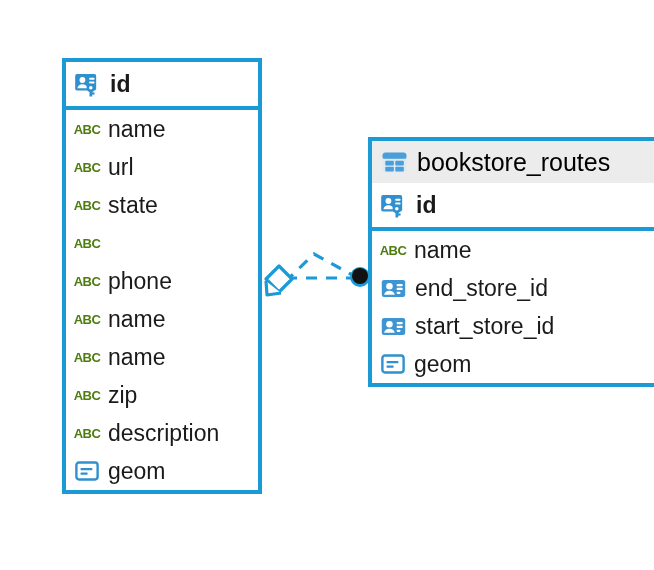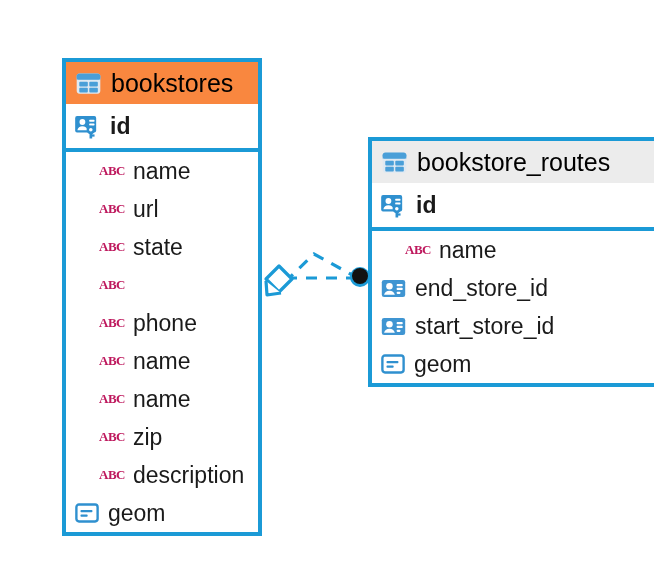--- a/index.html
+++ b/index.html
@@ -66,26 +66,25 @@
   .icon {
     flex: none;
     display: block;
   }
   .icon-abc {
     width: 26px;
     height: 26px;
     display: flex;
     align-items: center;
     justify-content: center;
-    font-family: Liberation Serif, serif;
+    font-family: Liberation Sans, sans-serif;
     font-size: 13px;
     font-weight: bold;
     letter-spacing: -0.5px;
-    color: #be185d;
-    margin-left: 25px;
+    color: #4d7c0f;
   }
 
   
   .connector { position: absolute; left: 0; top: 0; overflow: visible; }
 </style>
 </head>
 <body>
 
 <div class="canvas">
 
@@ -102,32 +101,20 @@
     </g>
 
     <g>
       <circle cx="360" cy="277" r="10" fill="#1b9ad6"></circle>
       <circle cx="360" cy="276" r="8" fill="#121212"></circle>
     </g>
   </svg>
 
   <div class="entity" style="left:62px; top:58px; width:200px;">
 
-    <div class="entity-header selected">
-      <svg class="icon" width="27" height="27" viewBox="0 0 24 24">
-        <rect x="1.5" y="3" width="21" height="18" rx="2.5" fill="#dfe9f2"></rect>
-        <rect x="1.5" y="3" width="21" height="5.5" rx="2.5" fill="#4a9fd8"></rect>
-        <rect x="1.5" y="5" width="21" height="3.5" fill="#4a9fd8"></rect>
-        <rect x="3.8" y="10.5" width="7.6" height="4.1" rx="0.8" fill="#4a9fd8"></rect>
-        <rect x="12.7" y="10.5" width="7.6" height="4.1" rx="0.8" fill="#4a9fd8"></rect>
-        <rect x="3.8" y="15.8" width="7.6" height="4.1" rx="0.8" fill="#4a9fd8"></rect>
-        <rect x="12.7" y="15.8" width="7.6" height="4.1" rx="0.8" fill="#4a9fd8"></rect>
-      </svg>
-      <span>bookstores</span>
-    </div>
 
     <div class="field-row pk">
       <svg class="icon" width="28" height="28" viewBox="0 0 24 24">
         <rect x="1" y="3.5" width="18" height="14" rx="1.6" fill="#2f90cf"></rect>
         <circle cx="7.2" cy="8.6" r="2.5" fill="#ffffff"></circle>
         <path d="M 2.9 15.6 a 4.4 4.4 0 0 1 8.6 0 Z" fill="#ffffff"></path>
         <rect x="13" y="6.6" width="4.6" height="1.7" rx="0.6" fill="#ffffff"></rect>
         <rect x="13" y="9.8" width="4.6" height="1.7" rx="0.6" fill="#ffffff"></rect>
         <rect x="13" y="13" width="3" height="1.7" rx="0.6" fill="#ffffff"></rect>
         <g fill="#2f90cf">

